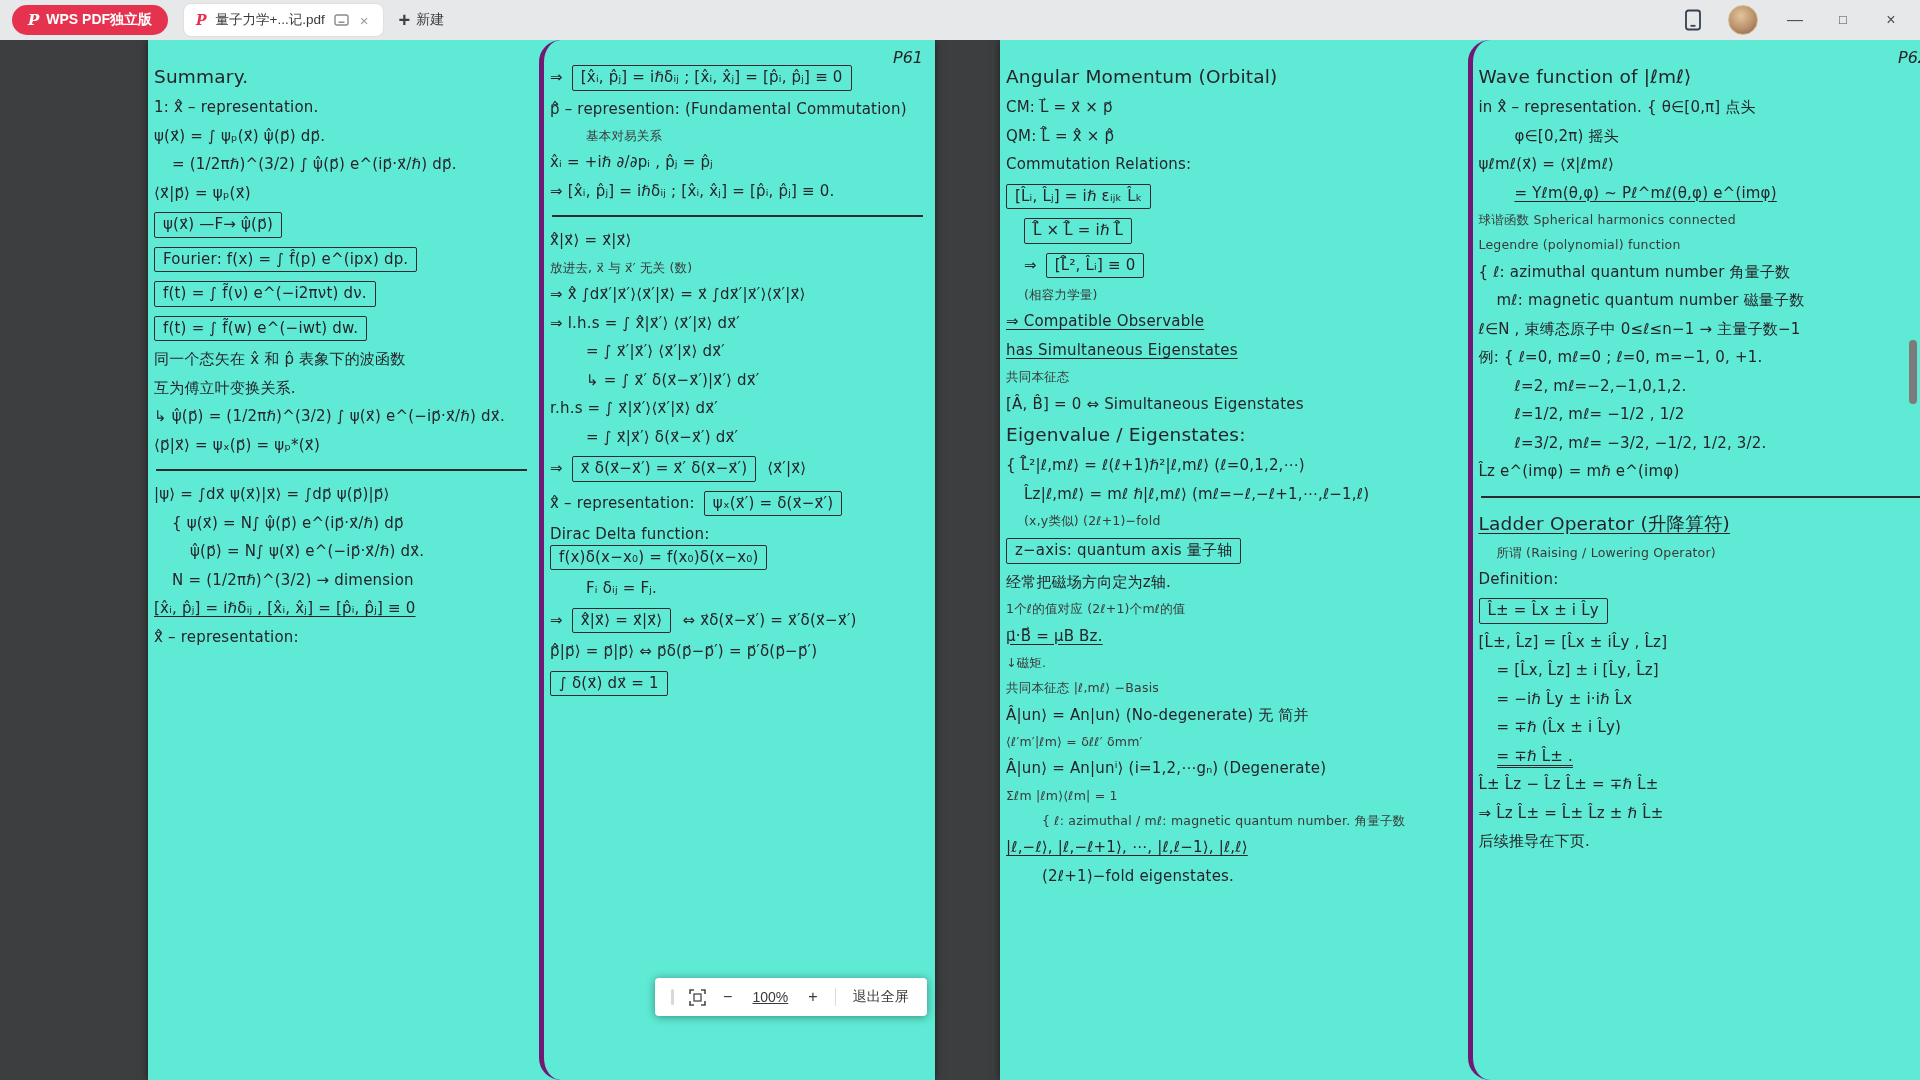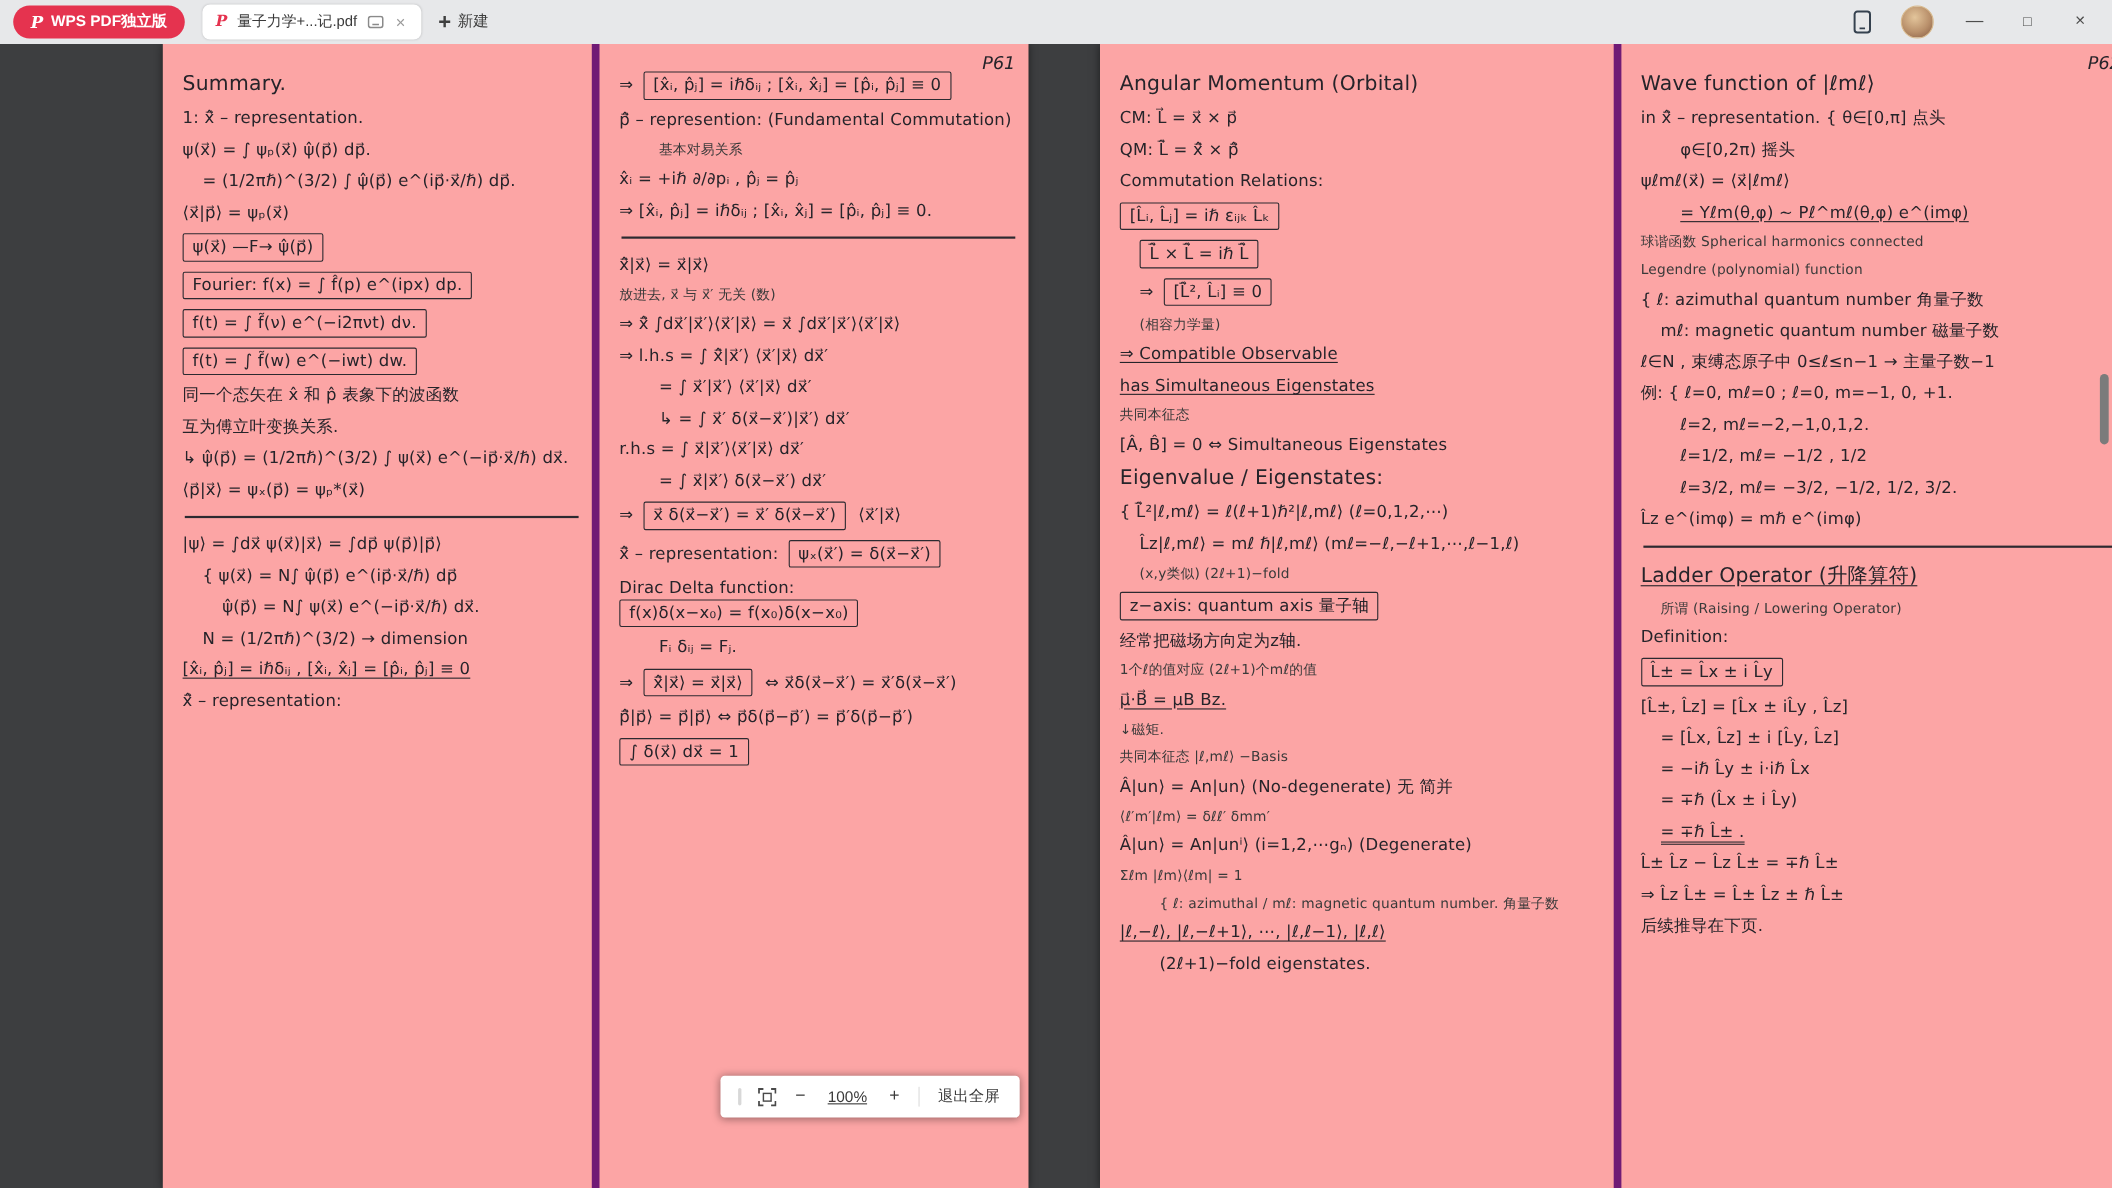--- a/index.html
+++ b/index.html
@@ -22,28 +22,28 @@
   .newtab .plus{font-size:20px;font-weight:bold;line-height:1;}
   .right-cluster{margin-left:auto;display:flex;align-items:center;gap:26px;padding-right:6px;}
   .avatar{width:28px;height:28px;border-radius:50%;
           background:radial-gradient(circle at 42% 35%,#e3c59b,#b9906b 55%,#8a5f46 95%);
           border:1px solid #d8b98c;cursor:pointer;}
   .win-btn{color:#4d4d4d;font-size:16px;width:22px;text-align:center;cursor:pointer;line-height:40px;}
   .win-btn.sq{font-size:13px;}
 
   
   .canvas{position:absolute;top:40px;left:0;right:0;bottom:0;background:#3d3e40;}
-  .page{position:absolute;top:0;background:#fca5a5;box-shadow:0 0 8px rgba(0,0,0,.55);
+  .page{position:absolute;top:0;background:#5eead4;box-shadow:0 0 8px rgba(0,0,0,.55);
         color:#26242a;font-family:"DejaVu Sans",sans-serif;}
   .page1{left:148px;width:787px;height:1040px;}
   .page2{left:1000px;width:940px;height:1040px;}
   .pnum{position:absolute;top:8px;right:12px;font-size:16px;font-style:italic;color:#26242a;z-index:2;}
   .cols{display:flex;height:100%;}
-  .col{flex:1;padding:16px 10px 8px 18px;overflow:hidden;}
-  .col + .col{border-left:7px solid #701a75;}
+  .col{flex:1;padding:16px 10px 8px 6px;overflow:hidden;border-radius:22px;}
+  .col + .col{border-left:5px solid #701a75;}
 
   .line{margin:9px 0;font-size:15px;line-height:1.3;letter-spacing:.2px;color:#26242a;}
   .line.h{font-size:18.5px;}
   .line.small{font-size:12.5px;color:#3a3a3a;}
   .line .pre{margin-right:9px;}
   .line .tail{margin-left:11px;}
   .box{border:1.6px solid #2c2a30;padding:2px 8px;border-radius:2px;display:inline-block;}
   .u{text-decoration:underline;text-underline-offset:3px;}
   .du{border-bottom:3px double #2c2a30;text-align:center;}
   .hr{border-top:2px solid #2c2a30;margin:14px 2px;}

